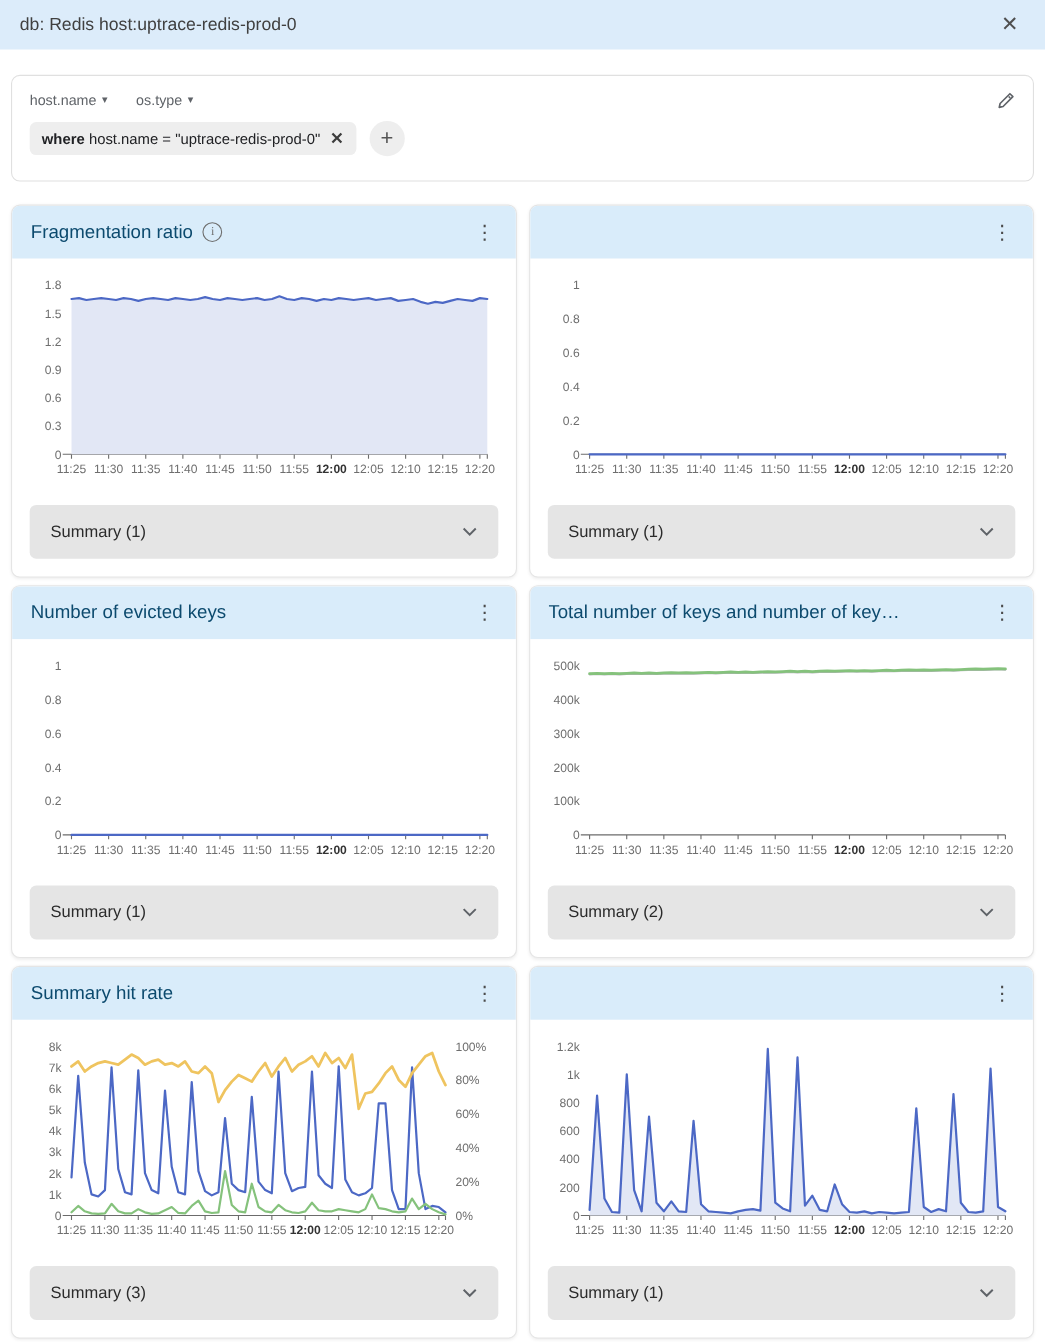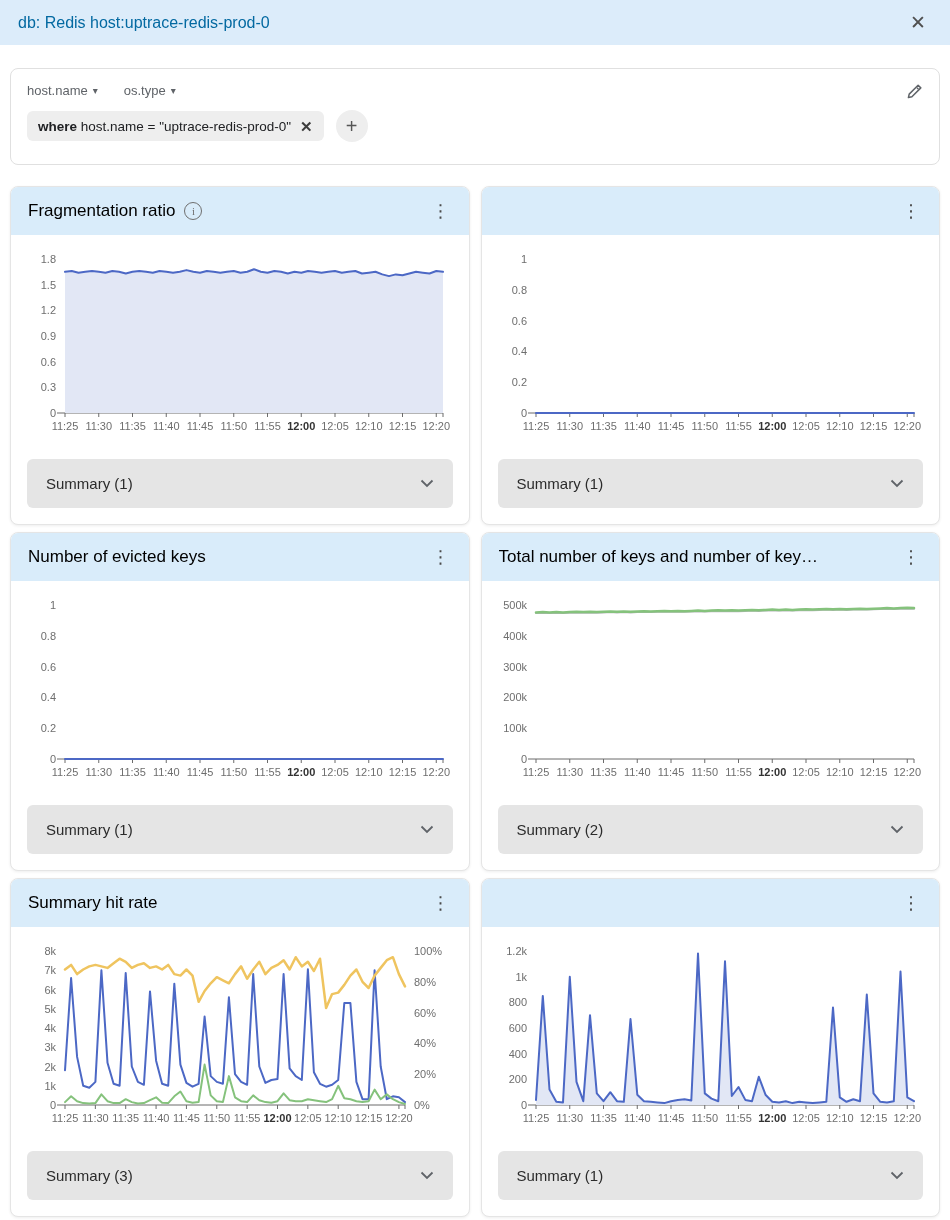--- a/index.html
+++ b/index.html
@@ -1,21 +1,21 @@
 <!DOCTYPE html>
 <html><head>
 <meta charset="utf-8">
 <style>
   * { margin:0; padding:0; box-sizing:border-box; }
   html,body { width:950px; background:#fff; font-family:"Liberation Sans",sans-serif; }
   body { height:1220px; overflow:hidden; }
 
   
   .topbar { height:45px; background:#dcecfa; display:flex; align-items:center; padding:0 18px; }
-  .topbar-title { font-size:16px; color:#0369a1; flex:1; }
+  .topbar-title { font-size:16px; color:#404040; flex:1; }
   .close-btn { font-size:19px; color:#4f4f4f; cursor:pointer; padding:2px 6px; line-height:1; }
 
   
   .filter-card { margin:23px 10px 0; border:1px solid #e0e0e0; border-radius:8px; background:#fff;
                  padding:14px 16px 18px; position:relative; height:97px; }
   .filter-dd-row { display:flex; gap:26px; align-items:center; }
   .filter-dd { display:flex; align-items:center; gap:5px; font-size:13px; font-weight:normal;
                color:#5f6368; cursor:pointer; }
   .caret { font-size:10px; color:#5f6368; }
   .pencil-btn { position:absolute; top:14px; right:16px; cursor:pointer; }
@@ -27,21 +27,21 @@
   .plus-btn { width:32px; height:32px; border-radius:50%; background:#eeeeee; color:#555;
               font-size:20px; display:flex; align-items:center; justify-content:center;
               margin-left:12px; cursor:pointer; user-select:none; }
 
   
   .grid { margin:21px 10px 0; display:grid; grid-template-columns:1fr 1fr; gap:7px 11px; }
   .panel { background:#fff; border:1px solid #e5e5e5; border-radius:8px; overflow:hidden;
            box-shadow:0 1px 3px rgba(0,0,0,.07); height:339px; display:flex; flex-direction:column; }
   .panel-header { height:48px; min-height:48px; background:#d9ecfa; display:flex; align-items:center;
                   padding:0 14px 0 17px; gap:9px; }
-  .panel-title { font-size:17px; color:#000000; white-space:nowrap; overflow:hidden;
+  .panel-title { font-size:17px; color:#0c4a6e; white-space:nowrap; overflow:hidden;
                  text-overflow:ellipsis; }
   .info-icon { width:18px; height:18px; min-width:18px; border:1.5px solid #6f6f6f; border-radius:50%;
                color:#6f6f6f; font-size:11px; display:flex; align-items:center; justify-content:center;
                font-family:"Liberation Serif",serif; cursor:pointer; }
   .spacer { flex:1; }
   .kebab { font-size:18px; color:#4a4a4a; cursor:pointer; padding:0 5px; letter-spacing:0; }
   .panel-chart { height:226px; padding:10px 0 0 6px; }
   .panel-chart svg { display:block; }
   .panel-footer { margin:0 16px 16px; height:49px; background:#e5e5e5; border-radius:6px;
                   display:flex; align-items:center; justify-content:space-between; padding:0 19px;

